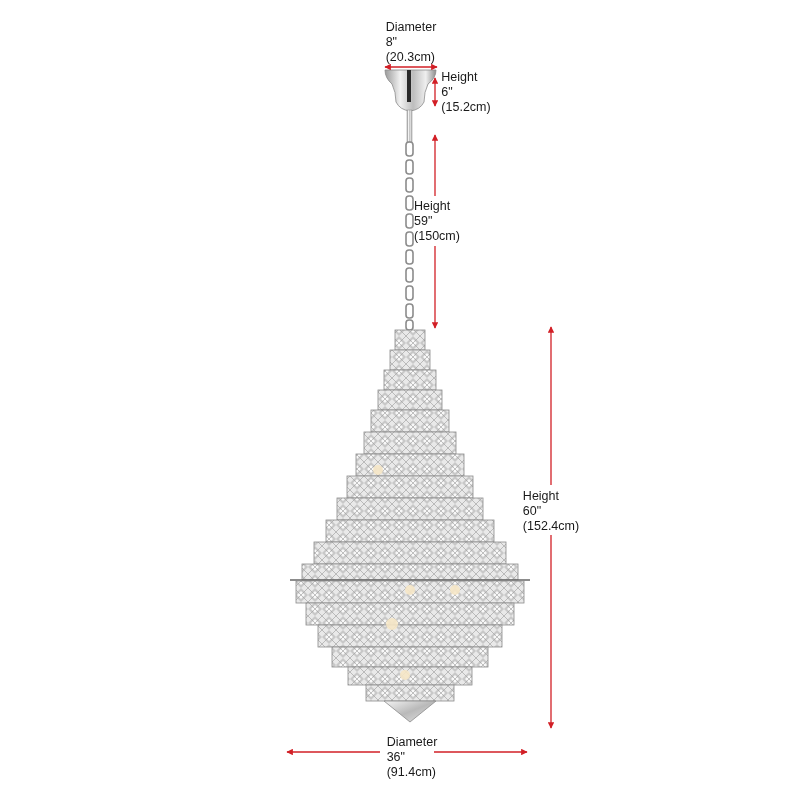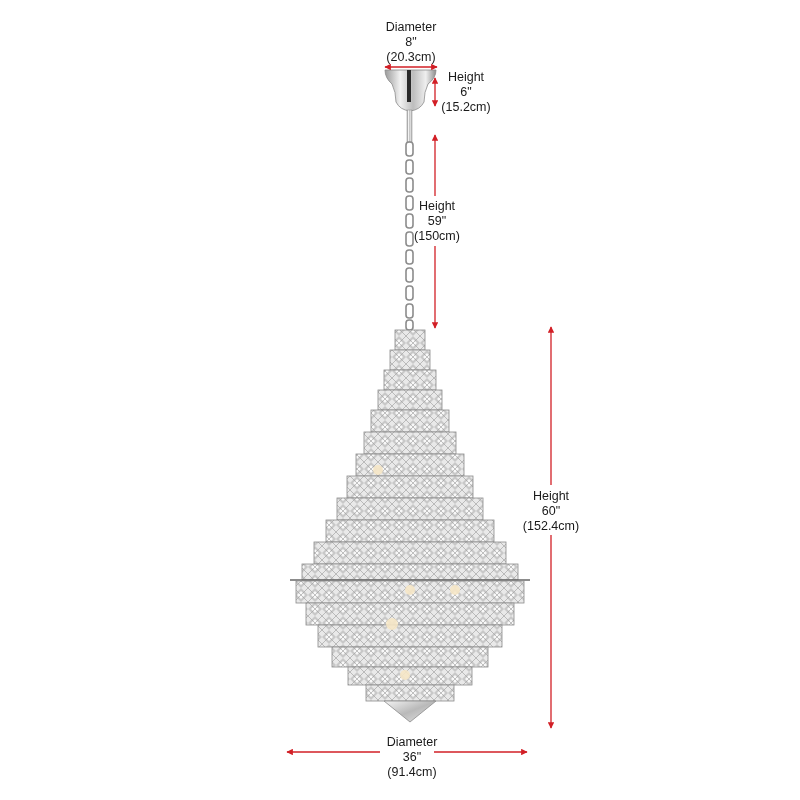--- a/index.html
+++ b/index.html
@@ -1,18 +1,18 @@
 <!DOCTYPE html>
 <html><head>
 <meta charset="utf-8">
 <style>
   html, body { margin: 0; padding: 0; background: #ffffff; }
   body { width: 800px; height: 800px; position: relative; overflow: hidden;
          font-family: "Liberation Sans", sans-serif; color: #1a1a1a; }
-  .label { position: absolute; text-align: center; font-size: 12.5px; line-height: 15px; transform: translateX(-50%); white-space: nowrap; }
+  .label { position: absolute; font-size: 12.5px; line-height: 15px; transform: translateX(-50%); white-space: nowrap; }
   .label span { display: block; }
   svg.art { position: absolute; left: 0; top: 0; }
 </style>
 </head>
 <body>
 
 <svg class="art" width="800" height="800" viewBox="0 0 800 800">
   <defs>
     <marker id="ah" viewBox="0 0 10 10" refX="9" refY="5" markerWidth="5" markerHeight="5" orient="auto-start-reverse">
       <path d="M0,0 L10,5 L0,10 z" fill="#d21f26"></path>

